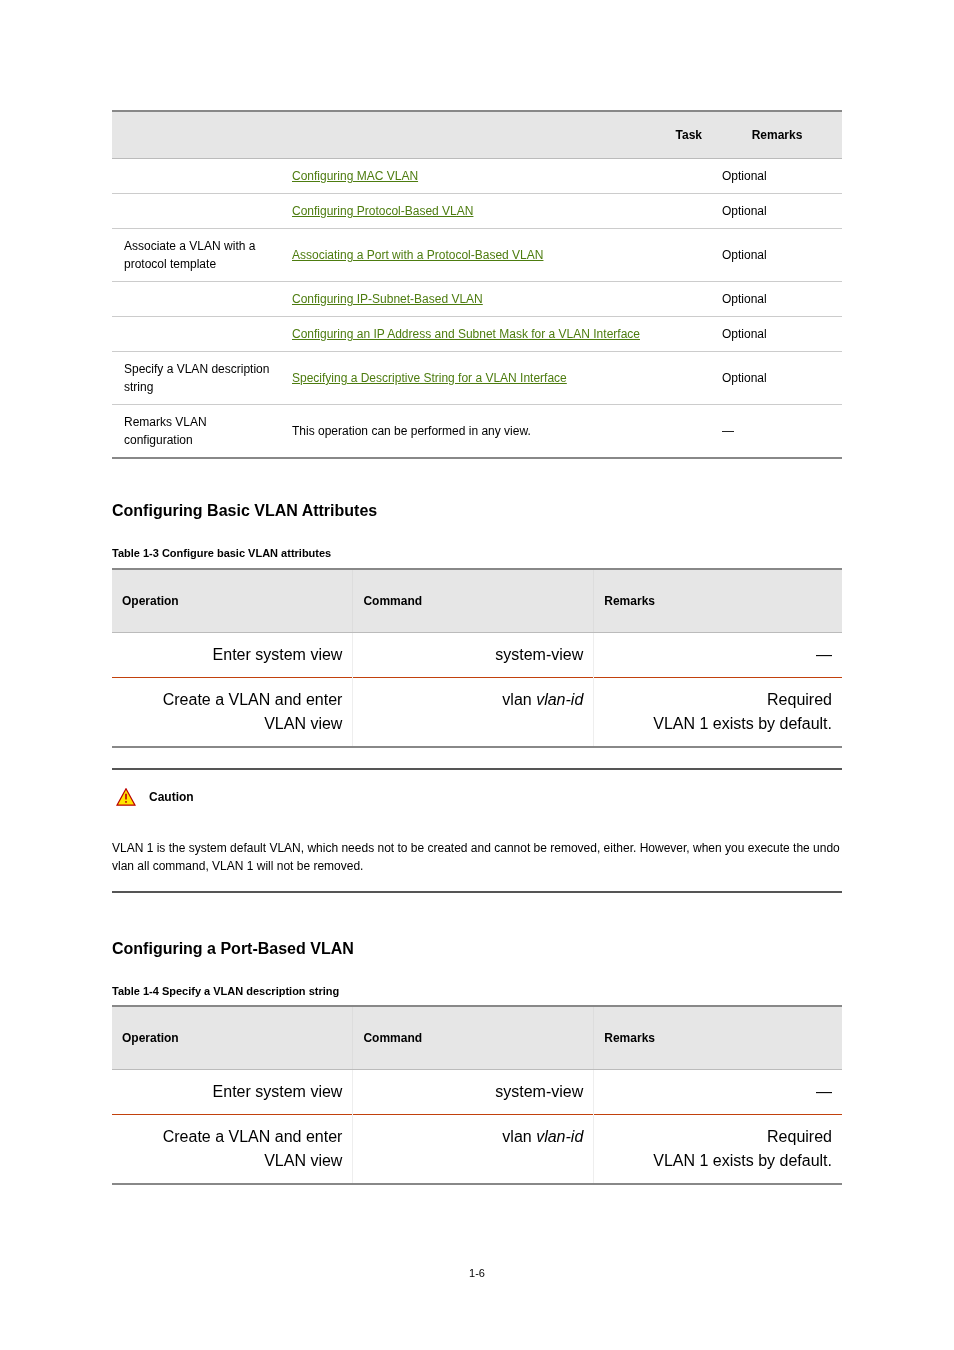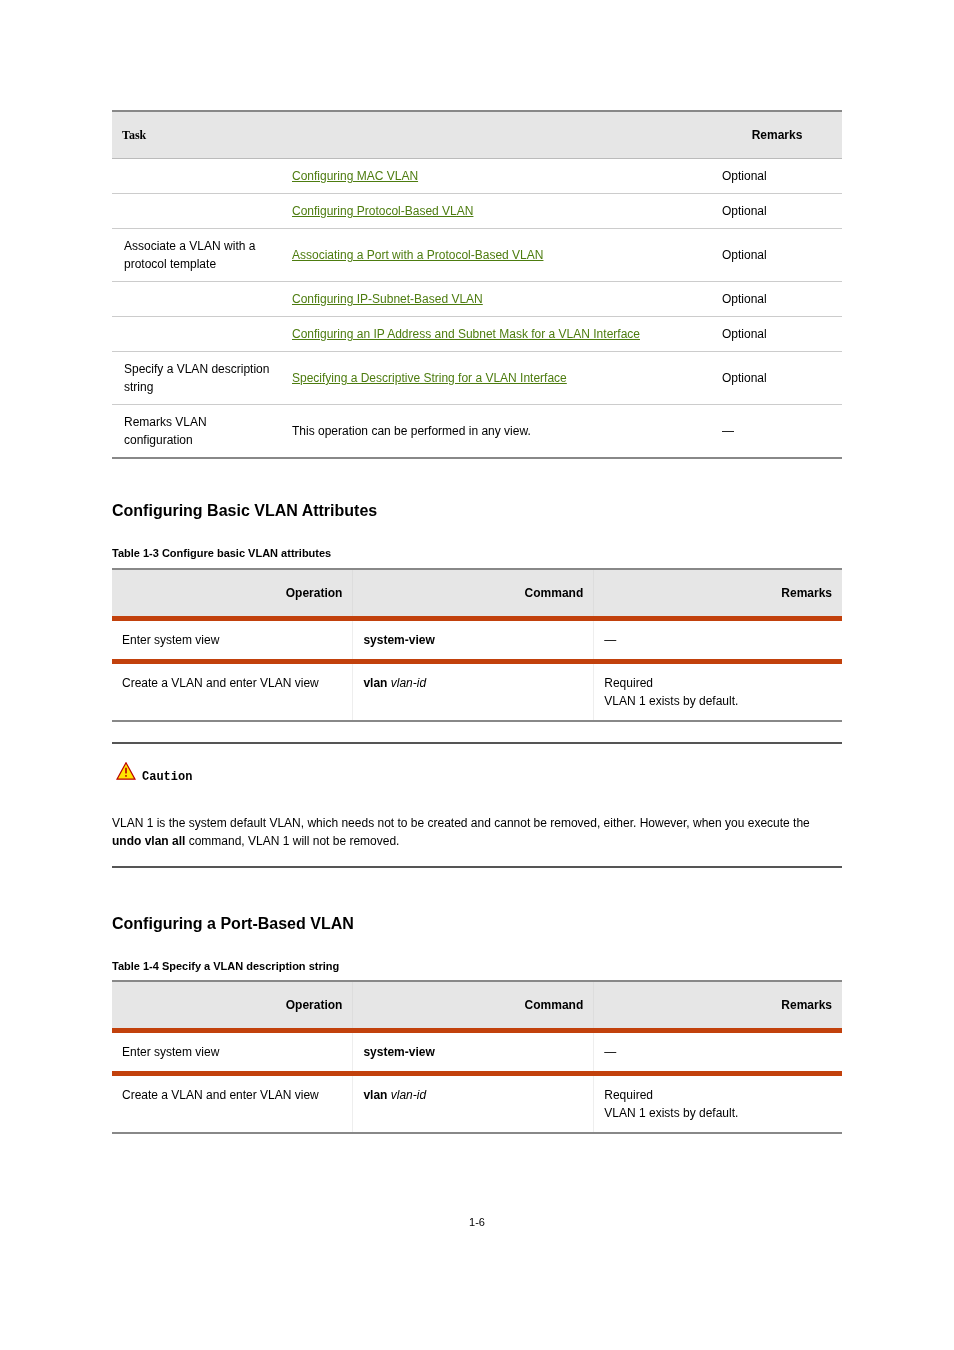--- a/index.html
+++ b/index.html
@@ -54,75 +54,75 @@
   .tbl2 {
     width: 100%;
     border-collapse: collapse;
     border-top: 2px solid #888;
     border-bottom: 2px solid #888;
     margin-bottom: 20px;
   }
   .tbl2 th {
     background: #e6e6e6;
     font-weight: bold;
-    text-align: right;
-    padding: 14px 10px;
+    text-align: left;
+    padding: 22px 10px;
     border-bottom: 1px solid #bbb;
     border-right: 1px solid #ddd;
     font-size: 12px;
   }
   .tbl2 th:last-child { border-right: none; }
   .tbl2 td {
     padding: 10px 10px;
-    border-top: 5px solid #c2410c;
+    border-top: 1px solid #c2410c;
     border-right: 1px solid #eee;
     vertical-align: top;
-    font-size: 12px;
+    font-size: 16px;
+    text-align: right;
   }
   .tbl2 td:last-child { border-right: none; }
   .caution-block {
     border-top: 2px solid #555;
     border-bottom: 2px solid #555;
     padding: 18px 0 16px 0;
     margin: 20px 0 44px 0;
   }
   .caution-head {
     display: flex;
-    align-items: flex-end;
-    gap: 6px;
+    align-items: flex-start;
+    gap: 13px;
     margin-bottom: 28px;
     margin-left: 4px;
-    font-family: Liberation Mono, monospace;
   }
   .caution-icon {
     width: 20px;
     height: 18px;
   }
   .caution-title {
     font-weight: bold;
     font-size: 12px;
   }
   .caution-text { font-size: 12px; }
-  .bold-cmd { font-weight: bold; }
+  .bold-cmd { font-weight: normal; }
   .page-num {
     text-align: center;
     font-size: 11px;
     margin-top: 80px;
   }
   .nowrap { white-space: nowrap; }
 </style>
 </head>
 <body>
 
 <div class="page">
 
   <table class="tbl">
     <thead>
       <tr>
-        <th colspan="2" style="text-align:left;font-family:Liberation Serif, serif;">Task</th>
+        <th colspan="2" style="text-align:right;">Task</th>
         <th style="width:130px;">Remarks</th>
       </tr>
     </thead>
     <tbody>
       <tr>
         <td style="width:170px;"></td>
         <td><span class="link">Configuring MAC VLAN</span></td>
         <td>Optional</td>
       </tr>
       <tr>

